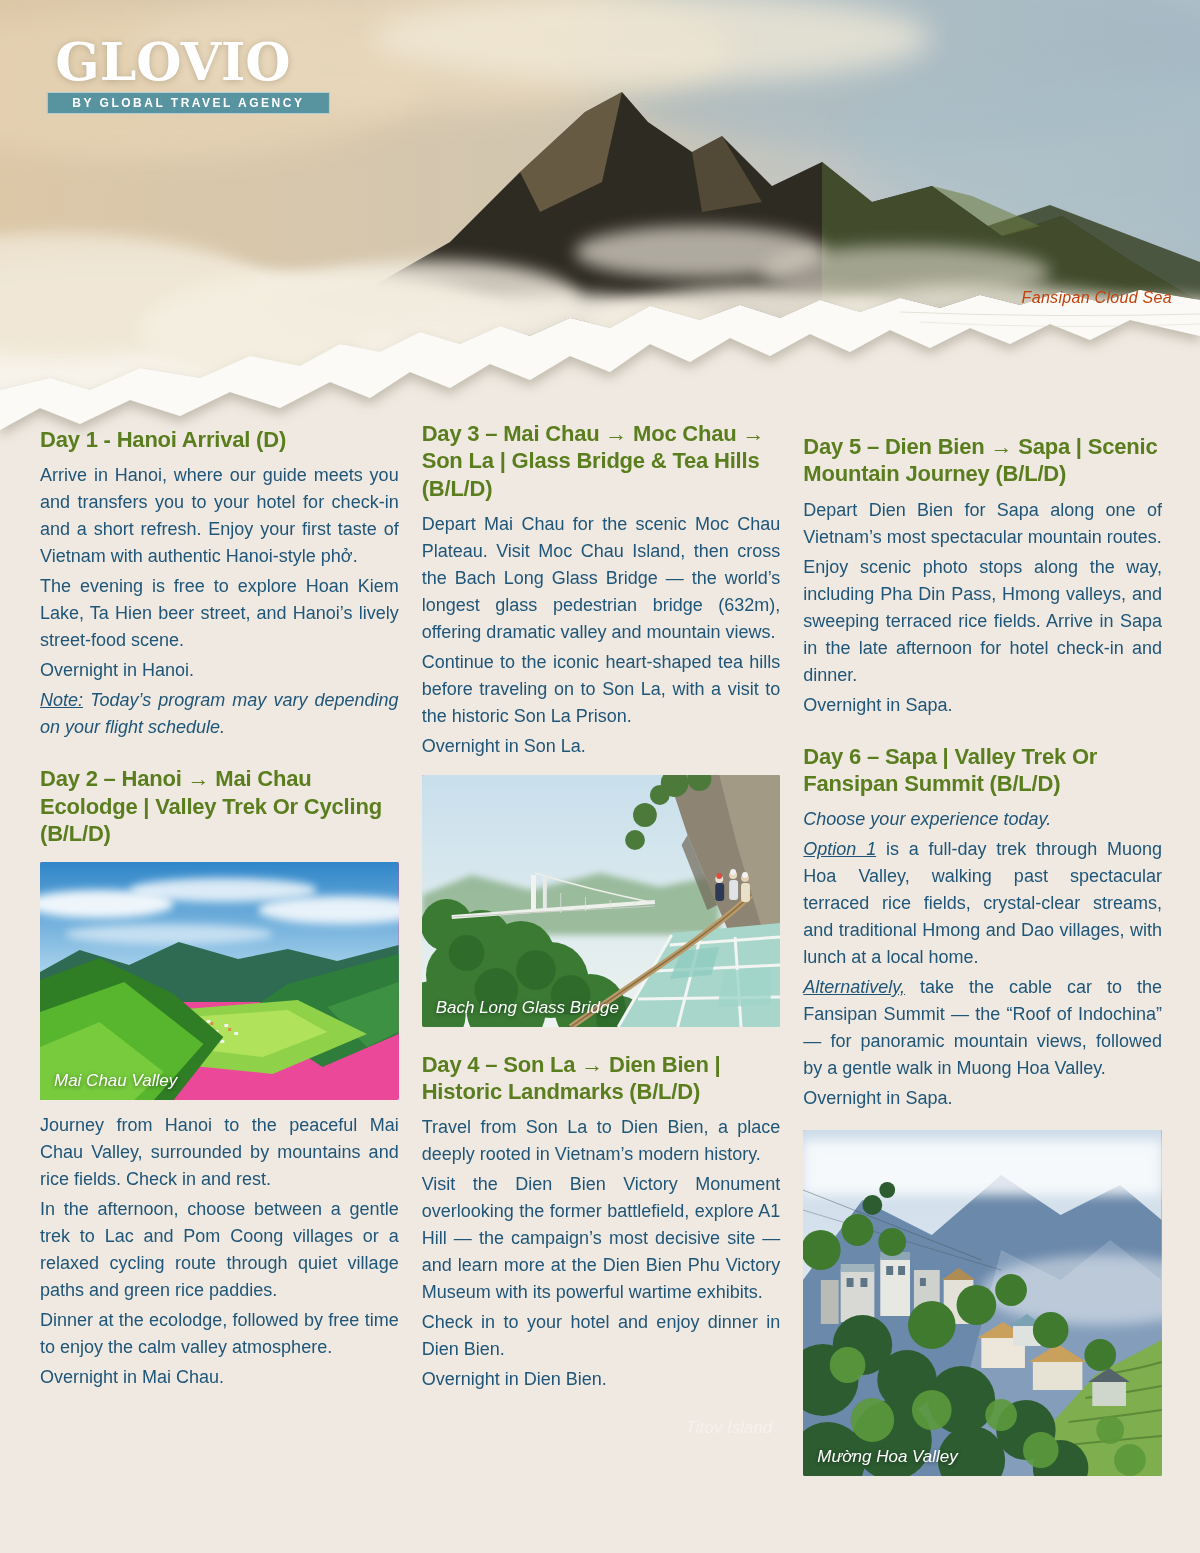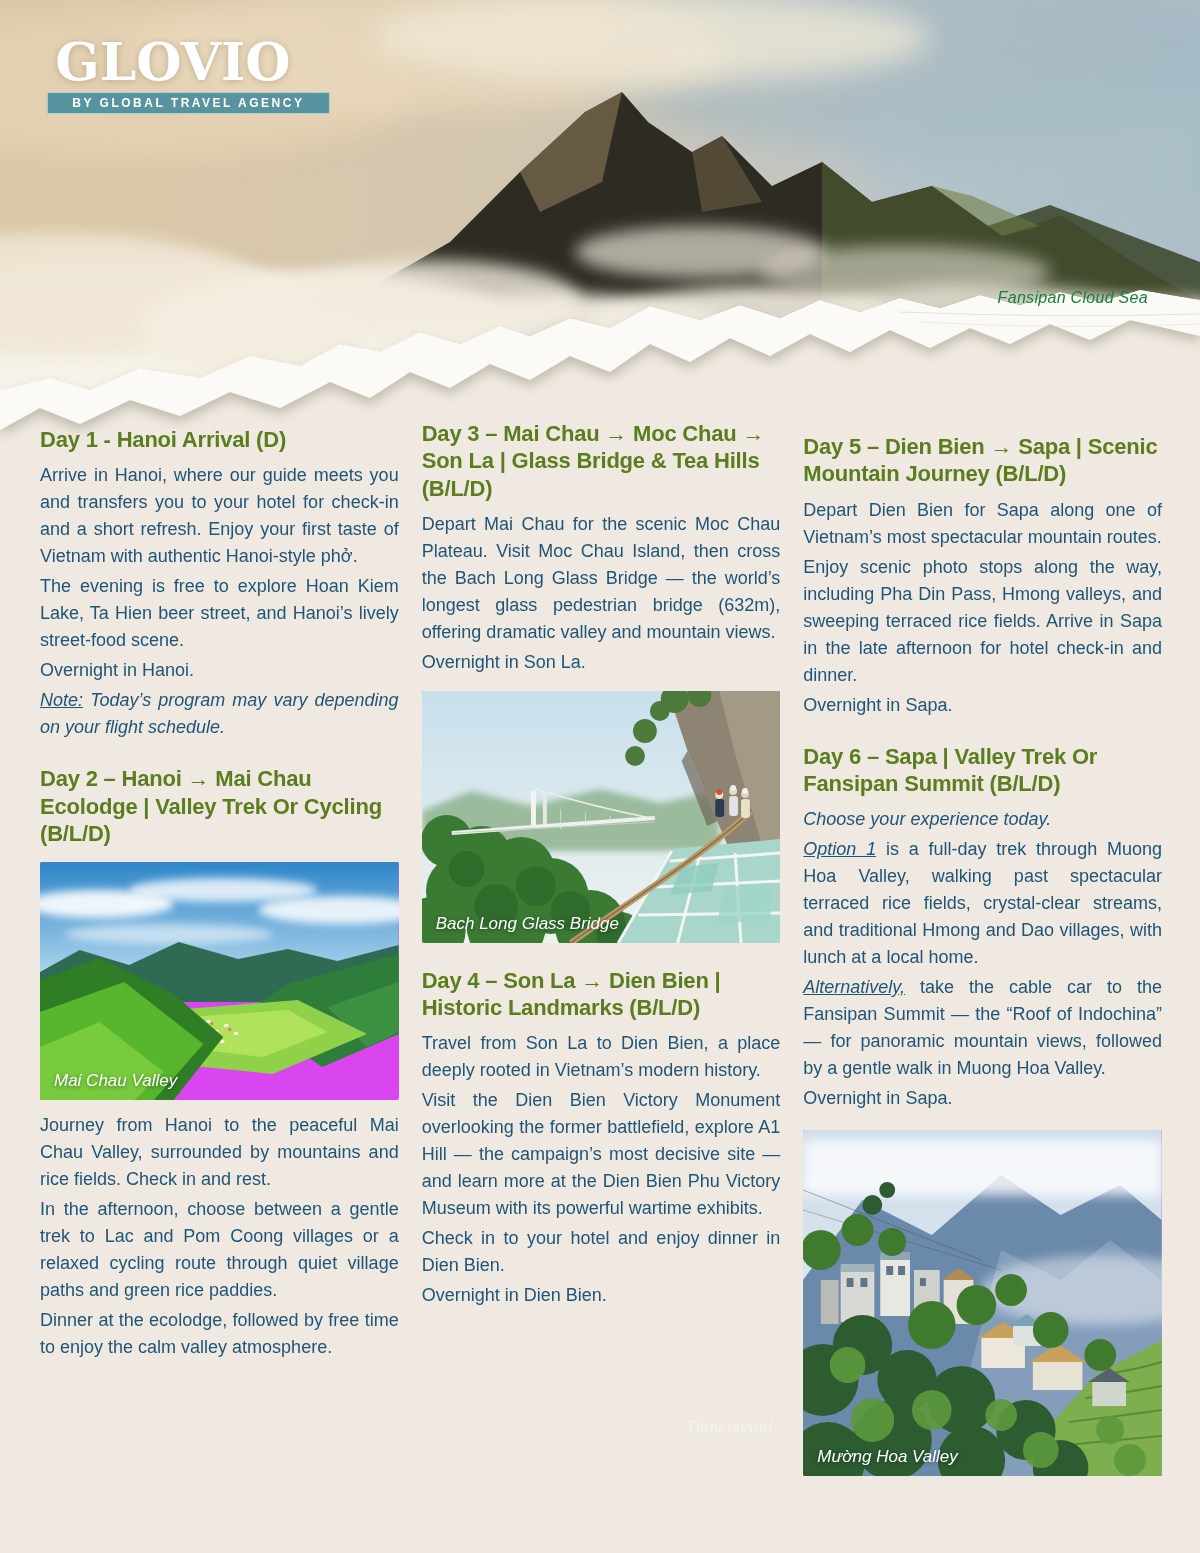--- a/index.html
+++ b/index.html
@@ -11,36 +11,36 @@
   }
   
   .hero{position:absolute;top:0;left:0;width:1200px;height:470px;}
   .hero svg{position:absolute;top:0;left:0;display:block;}
   .logo-block{position:absolute;top:36px;left:45px;width:256px;text-align:center;color:#fff;z-index:6;}
   .logo-name{font-family:"DejaVu Serif", serif;font-weight:700;font-size:52px;line-height:1;letter-spacing:0px;text-shadow:0 1px 6px rgba(60,50,30,.25);}
   .logo-badge{position:absolute;top:56px;left:56%;transform:translateX(-50%);
     background:rgba(77,142,158,.93);border:1px solid rgba(255,255,255,.55);
     color:#fff;font-size:12px;font-weight:700;letter-spacing:2.5px;padding:3px 24px;white-space:nowrap;}
   .logo-tagline{margin-top:4px;font-size:20px;color:#f4eee2;letter-spacing:.5px;text-shadow:0 1px 4px rgba(60,50,30,.3);}
-  .hero-caption{position:absolute;top:289px;right:52px;z-index:5;color:#15803d;font-style:italic;font-size:16px;letter-spacing:.3px;}
+  .hero-caption{position:absolute;top:289px;right:28px;z-index:5;color:#c2410c;font-style:italic;font-size:16px;letter-spacing:.3px;}
   
   .content{position:absolute;top:410px;left:40px;width:1122px;display:grid;
     grid-template-columns:repeat(3,1fr);column-gap:23px;}
   .col{min-width:0;}
   .c1{padding-top:16px;}
   .c2{padding-top:10px;position:relative;}
   .c3{padding-top:0;margin-top:23px;}
   .page-title{font-family:"DejaVu Serif", serif;font-weight:700;font-size:33px;color:#3f6a1f;
     margin:0 0 12px;letter-spacing:-.5px;}
   h2.day{font-size:22px;font-weight:700;color:#5a7d1e;line-height:1.24;margin:24px 0 9px;letter-spacing:-.2px;}
   .col > h2.day:first-child{margin-top:0;}
   p.body{font-size:18px;color:#1e5578;line-height:1.5;text-align:justify;margin:0 0 3px;}
   p.note{font-style:italic;}
   .lead{font-style:italic;text-decoration:underline;}
-  .fig{position:relative;height:238px;margin:15px 0 12px;overflow:hidden;border-radius:2px;background:#d946ef;}
+  .fig{position:relative;height:238px;margin:15px 0 12px;overflow:hidden;border-radius:2px;background:#ec4899;}
   .fig svg{position:absolute;top:0;left:0;width:100%;height:100%;}
   .fig-bridge{height:252px;}
   .fig-muong{height:346px;margin-top:18px;}
   .fig-caption{position:absolute;left:14px;bottom:9px;color:#fff;font-style:italic;font-size:17px;
     text-shadow:0 1px 4px rgba(0,0,0,.45);z-index:2;}
   .ghost-caption{position:absolute;right:8px;top:1008px;color:rgba(255,255,255,.38);font-style:italic;font-size:17px;z-index:3;}
 </style>
 </head>
 <body>
 
@@ -164,25 +164,27 @@
         <path d="M0,238 L0,118 L60,96 L135,132 L185,175 L135,238 Z" fill="#2f7d24"></path>
         <path d="M0,238 L0,150 L85,120 L165,182 L115,238 Z" fill="#57b52e"></path>
         <path d="M0,238 L0,185 L60,160 L125,210 L95,238 Z" fill="#7ccf3f" opacity=".85"></path>
       </svg>
       <div class="fig-caption">Mai Chau Valley</div>
     </div>
 
     <p class="body">Journey from Hanoi to the peaceful Mai Chau Valley, surrounded by mountains and rice fields. Check in and rest.</p>
     <p class="body">In the afternoon, choose between a gentle trek to Lac and Pom Coong villages or a relaxed cycling route through quiet village paths and green rice paddies.</p>
     <p class="body">Dinner at the ecolodge, followed by free time to enjoy the calm valley atmosphere.</p>
+    <p class="body">Overnight in Mai Chau.</p>
   </div>
 
   <div class="col c2">
     <h2 class="day">Day 3 – Mai Chau → Moc Chau → Son La | Glass Bridge &amp; Tea Hills (B/L/D)</h2>
     <p class="body">Depart Mai Chau for the scenic Moc Chau Plateau. Visit Moc Chau Island, then cross the Bach Long Glass Bridge — the world’s longest glass pedestrian bridge (632m), offering dramatic valley and mountain views.</p>
+    <p class="body">Continue to the iconic heart-shaped tea hills before traveling on to Son La, with a visit to the historic Son La Prison.</p>
     <p class="body">Overnight in Son La.</p>
 
     <div class="fig fig-bridge">
       <svg viewBox="0 0 362 252" preserveAspectRatio="none">
         <defs>
           <linearGradient id="bgSky" x1="0" y1="0" x2="0" y2="1">
             <stop offset="0" stop-color="#c8dfec"></stop>
               <stop offset="1" stop-color="#eef3f0"></stop>
           </linearGradient>
           <filter id="gb3" x="-50%" y="-50%" width="200%" height="200%">

